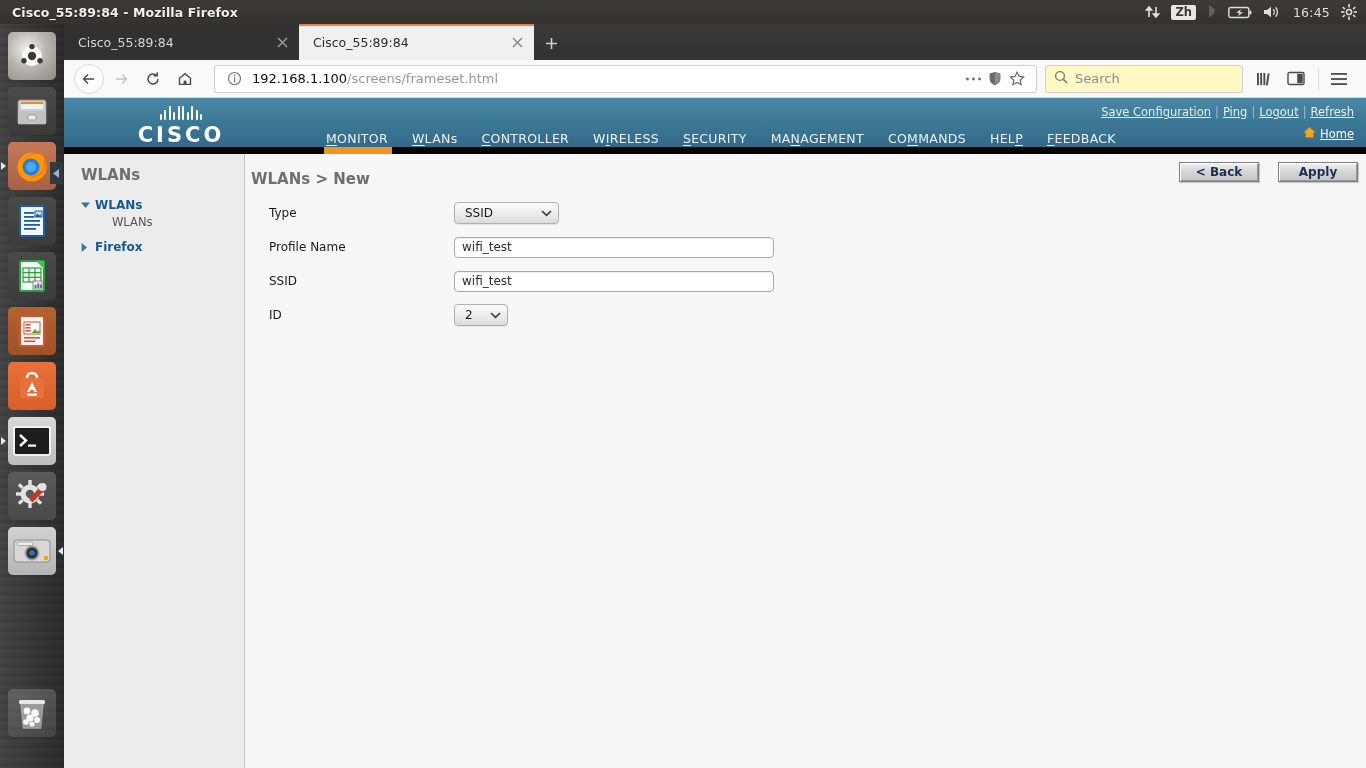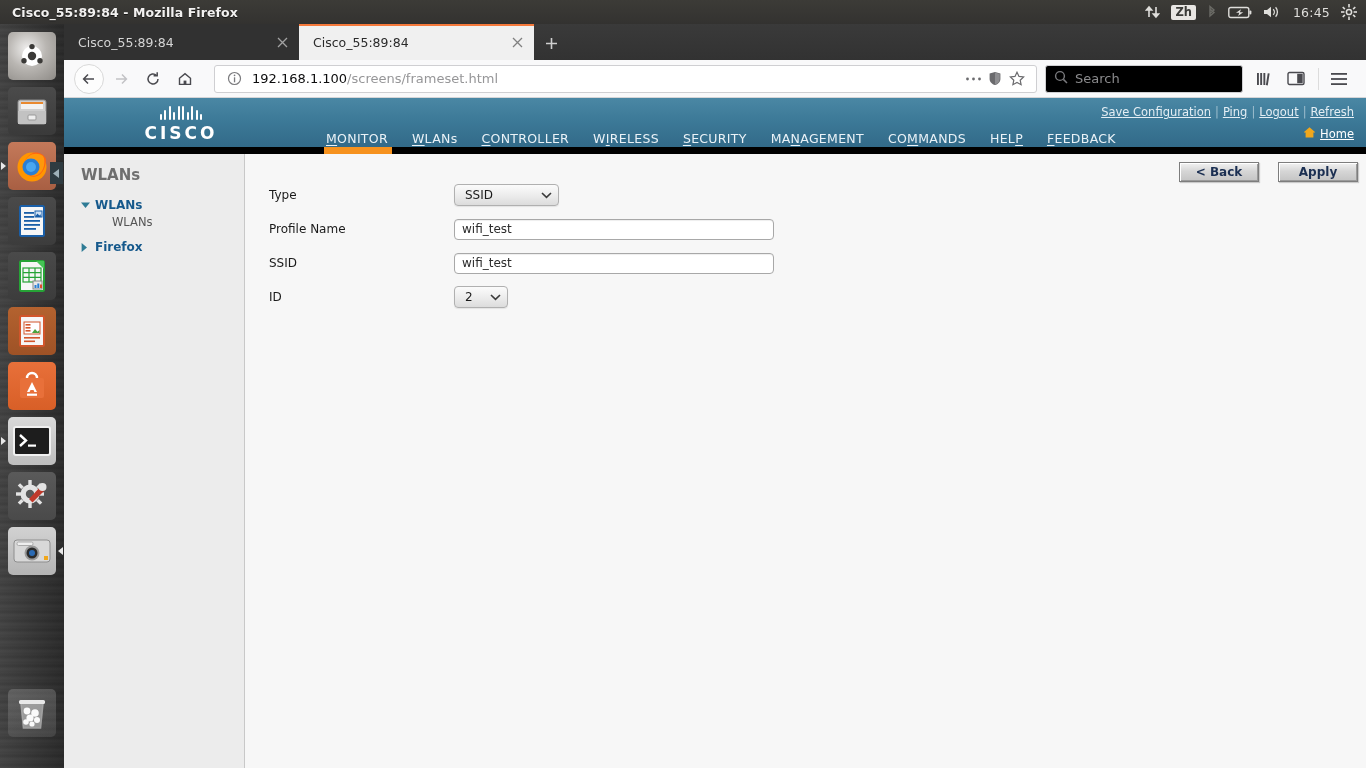--- a/index.html
+++ b/index.html
@@ -96,39 +96,39 @@
   .navbtn.circled { border-radius: 50%; border: 1px solid #d9d9d9; background: #fdfdfd; }
   #urlbar {
     flex: 1; height: 28px; margin: 0 8px 0 12px;
     background: #fff; border: 1px solid #cfcfd2; border-radius: 3px;
     display: flex; align-items: center; padding: 0 8px;
   }
   #url-text { font-size: 13px; color: #0c0c0d; margin-left: 7px; flex: 1; }
   #url-text .path { color: #969698; }
   .url-ico { width: 22px; height: 22px; display: flex; align-items: center; justify-content: center; }
   #searchbar {
-    width: 198px; height: 28px; background: #000000;
+    width: 198px; height: 28px; background: #fef9c3;
     border: 1px solid #cfcfd2; border-radius: 3px;
     display: flex; align-items: center; padding: 0 8px;
   }
   #search-placeholder { font-size: 13px; color: #8b8b8d; margin-left: 7px; }
   #navbar-right { display: flex; align-items: center; margin-left: 6px; }
   #nav-sep { width: 1px; height: 22px; background: #dcdcdc; margin: 0 5px; }
 
   
   #page { position: relative; height: 670px; background: #fff; }
 
   #cisco-header {
     position: relative; height: 56px;
     background: linear-gradient(to bottom, #4a87a4 0%, #3d7a98 38%, #2f6685 100%);
   }
   #cisco-logo { position: absolute; left: 62px; top: 8px; width: 110px; text-align: center; }
   #logo-bars { display: flex; align-items: flex-end; justify-content: center; height: 14px; gap: 2.5px; }
   #logo-bars i { display: block; width: 2px; background: #fff; border-radius: 1px; }
-  #logo-word { color: #fff; font-size: 17px; font-weight: bold; letter-spacing: 3px; margin-top: 3px; }
+  #logo-word { color: #fff; font-size: 21px; font-weight: bold; letter-spacing: 3px; margin-top: 3px; }
 
   #hdr-links {
     position: absolute; right: 12px; top: 7px;
     font-size: 11.5px; color: #dbe7ee;
   }
   #hdr-links a { color: #e4eef4; text-decoration: underline; text-underline-offset: 1px; }
   #hdr-links .sep { color: #9dbdcd; padding: 0 4px; }
   #hdr-home { position: absolute; right: 12px; top: 28px; font-size: 11.5px; display: flex; align-items: center; gap: 4px; }
   #hdr-home a { color: #fff; text-decoration: underline; text-underline-offset: 1px; }
 
@@ -607,20 +607,21 @@
           <span class="tree-arrow">
             <svg width="7" height="9" viewBox="0 0 7 9">
                 <path d="M0.6 0L6 4.5 0.6 9z" fill="#2e7b95"></path>
               </svg>
           </span>
           <span class="tree-label">Firefox</span>
         </div>
       </div>
 
       <div id="main">
+        <div id="crumb">WLANs &gt; New</div>
 
         <div id="main-buttons">
           <div class="btn3d">&lt; Back</div>
           <div class="btn3d">Apply</div>
         </div>
 
         <div id="form">
 
           <div class="form-row">
             <div class="form-label">Type</div>

